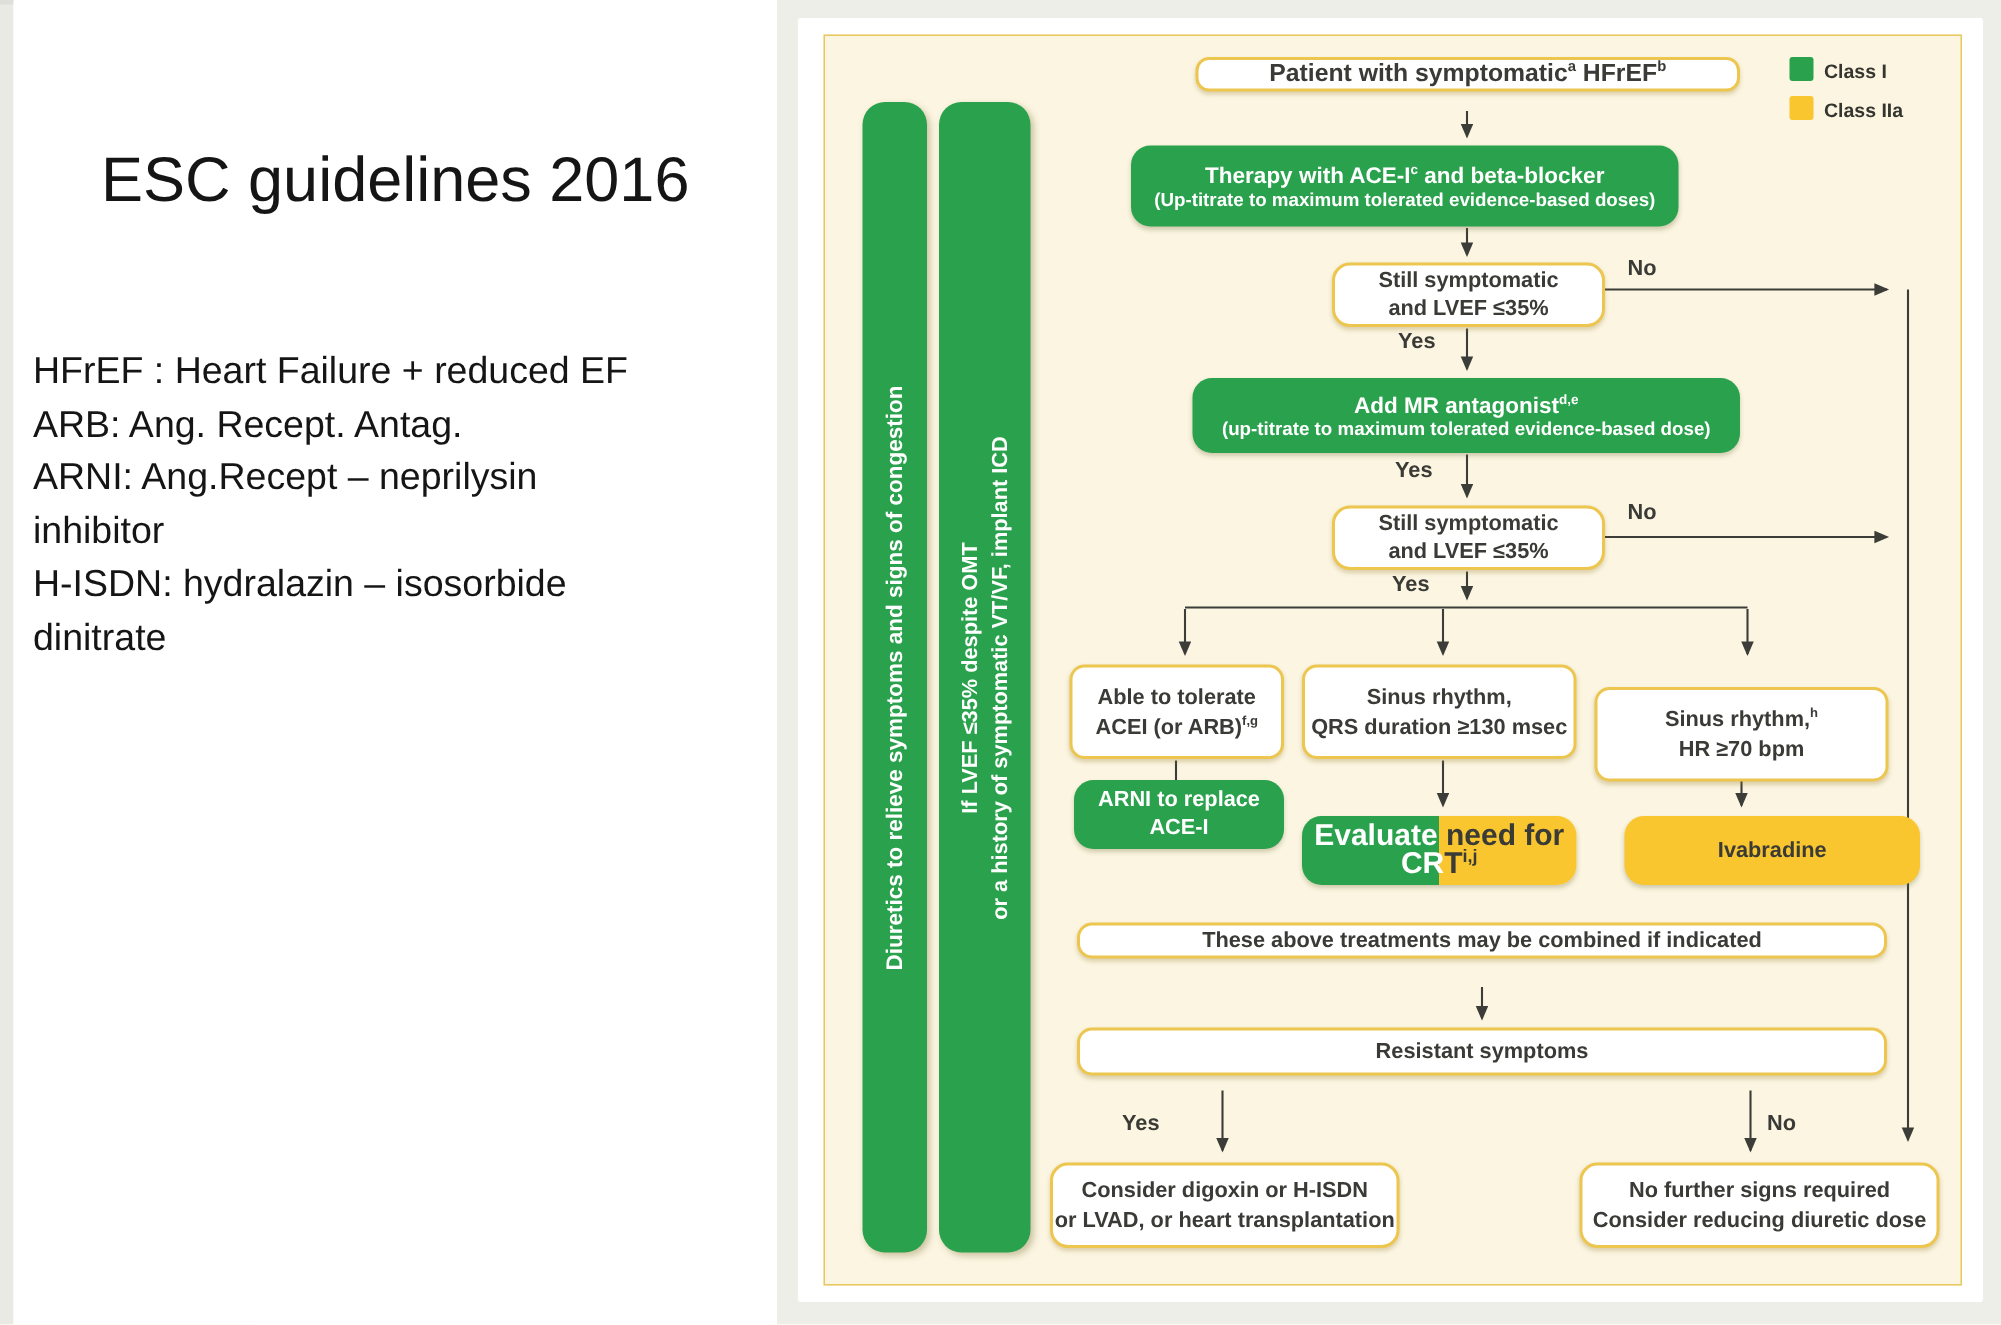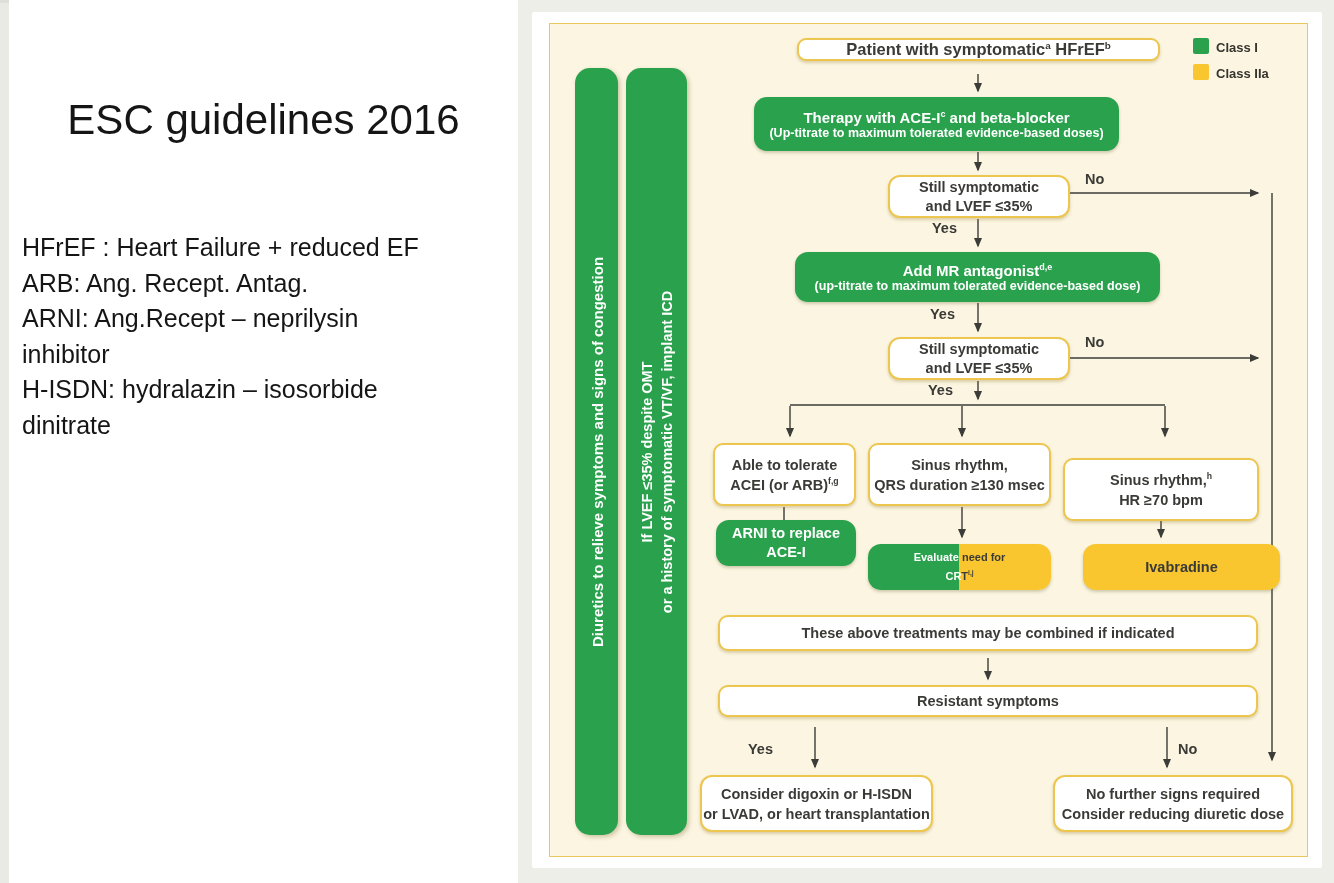--- a/index.html
+++ b/index.html
@@ -170,33 +170,33 @@
     <div>
       <span>Sinus rhythm,</span><sup>h</sup>
     </div>
     <div>HR ≥70 bpm</div>
   </div>
 
   <div class="abs node green-node" style="left:716px;top:520px;width:140px;height:46px;font-size:14.5px;line-height:19px;">
     <div>ARNI to replace</div>
     <div>ACE-I</div>
   </div>
-  <div class="abs node split-node" style="left:868px;top:544px;width:183px;height:46px;font-size:11px;line-height:19px;">
+  <div class="abs node split-node" style="left:868px;top:544px;width:183px;height:46px;font-size:20px;line-height:19px;">
     <div>
       <span class="tw">Evaluate</span><span class="td"> need for</span>
     </div>
     <div>
       <span class="tw">CR</span><span class="td">T</span><sup class="td">i,j</sup>
     </div>
   </div>
   <div class="abs node yellow-node" style="left:1063px;top:544px;width:197px;height:46px;font-size:14.5px;">
     <div>Ivabradine</div>
   </div>
 
-  <div class="abs node white-node" style="left:718px;top:615px;width:540px;height:36px;font-size:14.5px;">
+  <div class="abs node white-node" style="left:718px;top:615px;width:540px;height:24px;font-size:14.5px;">
     <div>These above treatments may be combined if indicated</div>
   </div>
   <div class="abs node white-node" style="left:718px;top:685px;width:540px;height:32px;font-size:14.5px;">
     <div>Resistant symptoms</div>
   </div>
   <div class="flow-label" style="left:748px;top:741px;">Yes</div>
   <div class="flow-label" style="left:1178px;top:741px;">No</div>
 
   <div class="abs node white-node" style="left:700px;top:775px;width:233px;height:57px;font-size:14.5px;line-height:20px;border-radius:12px;">
     <div>Consider digoxin or H-ISDN</div>

